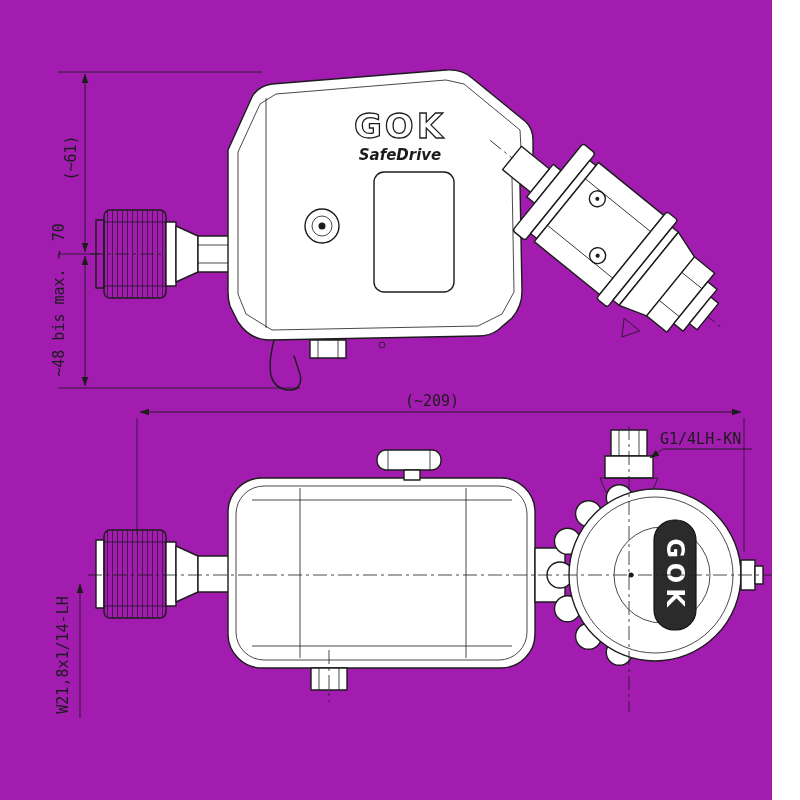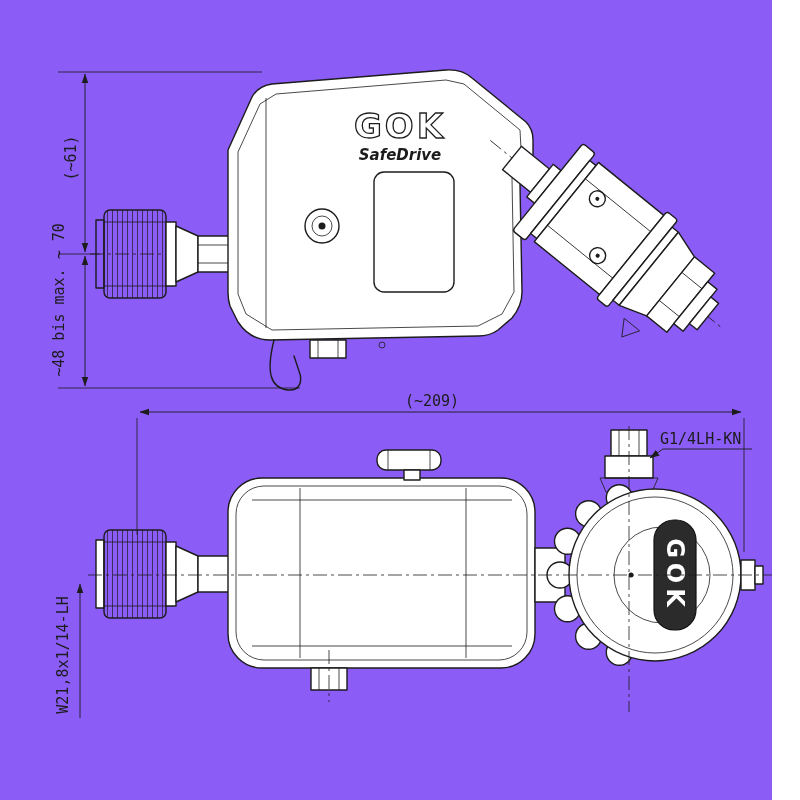--- a/index.html
+++ b/index.html
@@ -1,16 +1,16 @@
 <!DOCTYPE html>
 <html><head>
 <meta charset="utf-8">
 <style>
   html,body{margin:0;padding:0;background:#fff;}
-  .page{width:772px;height:800px;background:#8b5cf6;position:relative;overflow:hidden;}
+  .page{width:772px;height:800px;background:#a21caf;position:relative;overflow:hidden;}
   svg{display:block;}
   .ln{fill:none;stroke:#1c1c1c;stroke-width:1.4;stroke-linejoin:round;stroke-linecap:round;}
   .thin{fill:none;stroke:#1c1c1c;stroke-width:0.8;stroke-linejoin:round;}
   .cl{fill:none;stroke:#1c1c1c;stroke-width:0.8;stroke-dasharray:14 4 3 4;}
   .dim{fill:none;stroke:#1c1c1c;stroke-width:0.9;}
   .wfill{fill:#ffffff;}
   text{font-family:"DejaVu Sans Mono","Liberation Mono",monospace;font-size:15px;fill:#1c1c1c;}
   .logo{font-family:"DejaVu Sans","Liberation Sans",sans-serif;font-weight:800;font-size:34px;letter-spacing:3px;fill:#ffffff;stroke:#1c1c1c;stroke-width:1.3px;}
   .sublogo{font-family:"DejaVu Sans","Liberation Sans",sans-serif;font-weight:700;font-style:italic;font-size:15px;fill:#1c1c1c;}
   .wheeltext{font-family:"DejaVu Sans","Liberation Sans",sans-serif;font-weight:800;font-size:24px;letter-spacing:5px;fill:#ffffff;}

